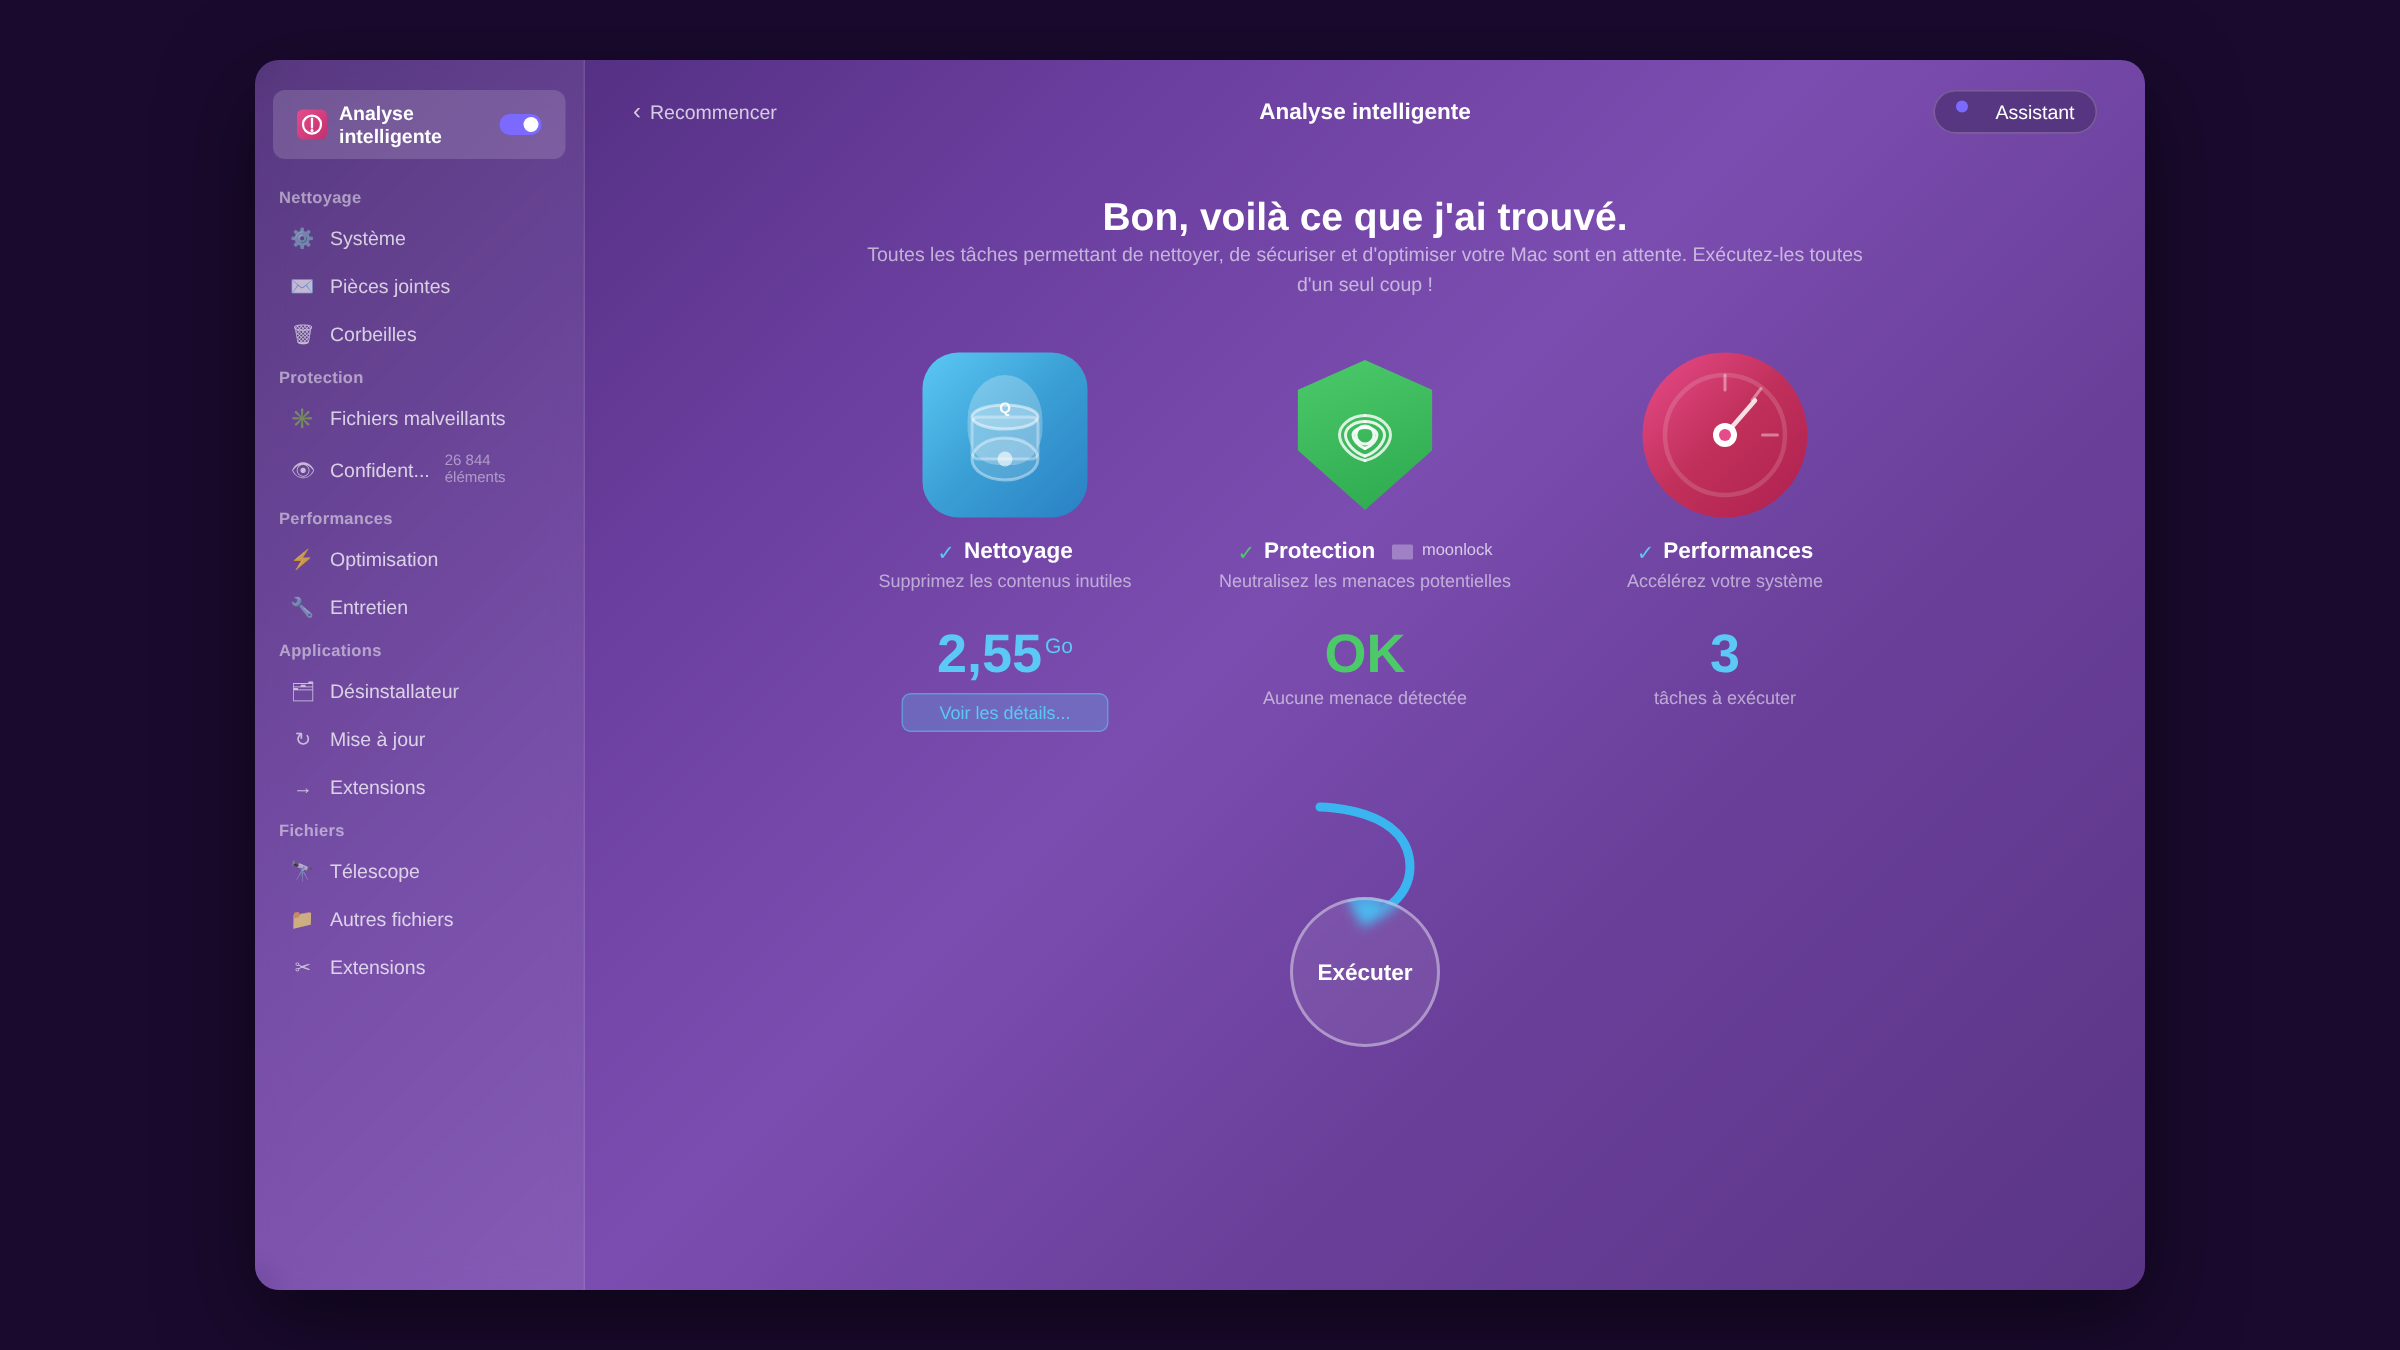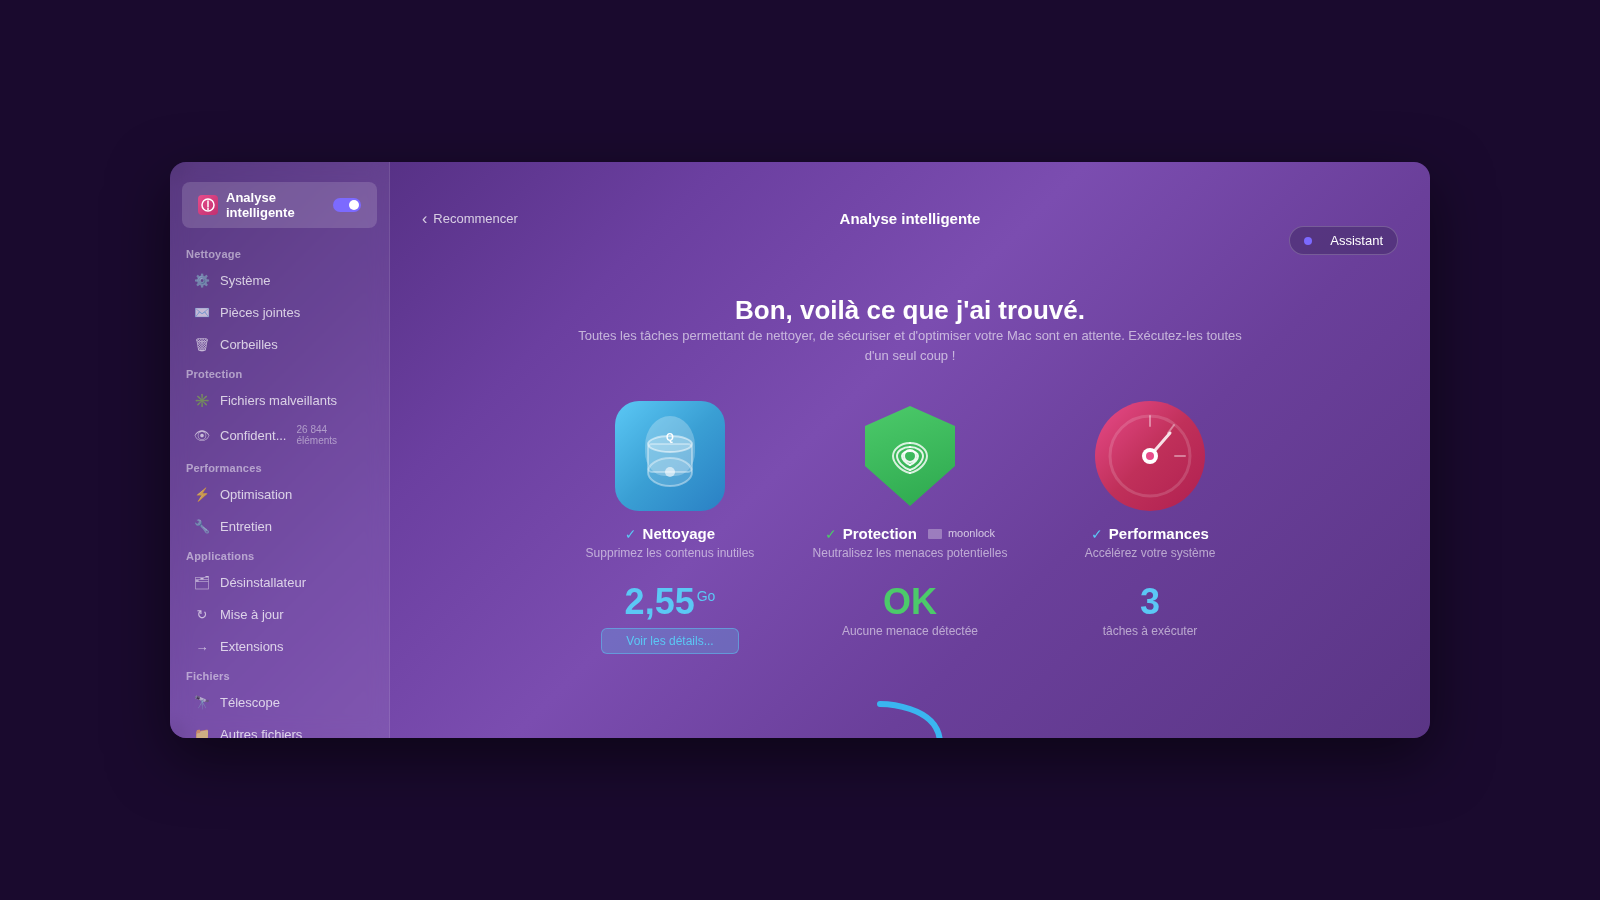--- a/index.html
+++ b/index.html
@@ -9,21 +9,21 @@
       background: #1a0a2e;
       font-family: -apple-system, BlinkMacSystemFont, 'Segoe UI', sans-serif;
       display: flex;
       align-items: center;
       justify-content: center;
       overflow: hidden;
     }
 
     .app-window {
       width: 1260px;
-      height: 576px;
+      height: 820px;
       background: linear-gradient(135deg, #4a2875 0%, #6b3fa0 30%, #7b4db0 50%, #6a3f9a 70%, #5a3585 100%);
       border-radius: 16px;
       display: flex;
       overflow: hidden;
       box-shadow: 0 20px 60px rgba(0,0,0,0.5);
       position: relative;
     }
 
     
     .sidebar {
@@ -166,23 +166,22 @@
     .header-assistant {
       margin-left: auto;
       background: rgba(80, 50, 120, 0.8);
       border: 1px solid rgba(255,255,255,0.2);
       border-radius: 20px;
       padding: 6px 14px;
       color: white;
       font-size: 13px;
       cursor: pointer;
       display: flex;
-      align-items: center;
+      align-items: flex-start;
       gap: 18px;
-      margin-top: 44px;
     }
 
     .assistant-dot {
       width: 8px;
       height: 8px;
       background: #7c6aff;
       border-radius: 50%;
     }
 
     
@@ -570,16 +569,17 @@
           <div class="card-value-cyan">3</div>
           <div class="card-sub">tâches à exécuter</div>
         </div>
       </div>
 
       <div class="execute-area">
         <svg class="arrow-svg" viewBox="0 0 120 90" fill="none">
           <path d="M30 10 C30 10, 90 10, 90 50 C90 75, 60 85, 60 85" stroke="#3ab5f0" stroke-width="6" fill="none" stroke-linecap="round"></path>
           <polygon points="48,72 60,92 72,72" fill="#3ab5f0"></polygon>
         </svg>
+        <button class="execute-btn">Exécuter</button>
       </div>
     </div>
   </div>
 </div>
 
 </body></html>

